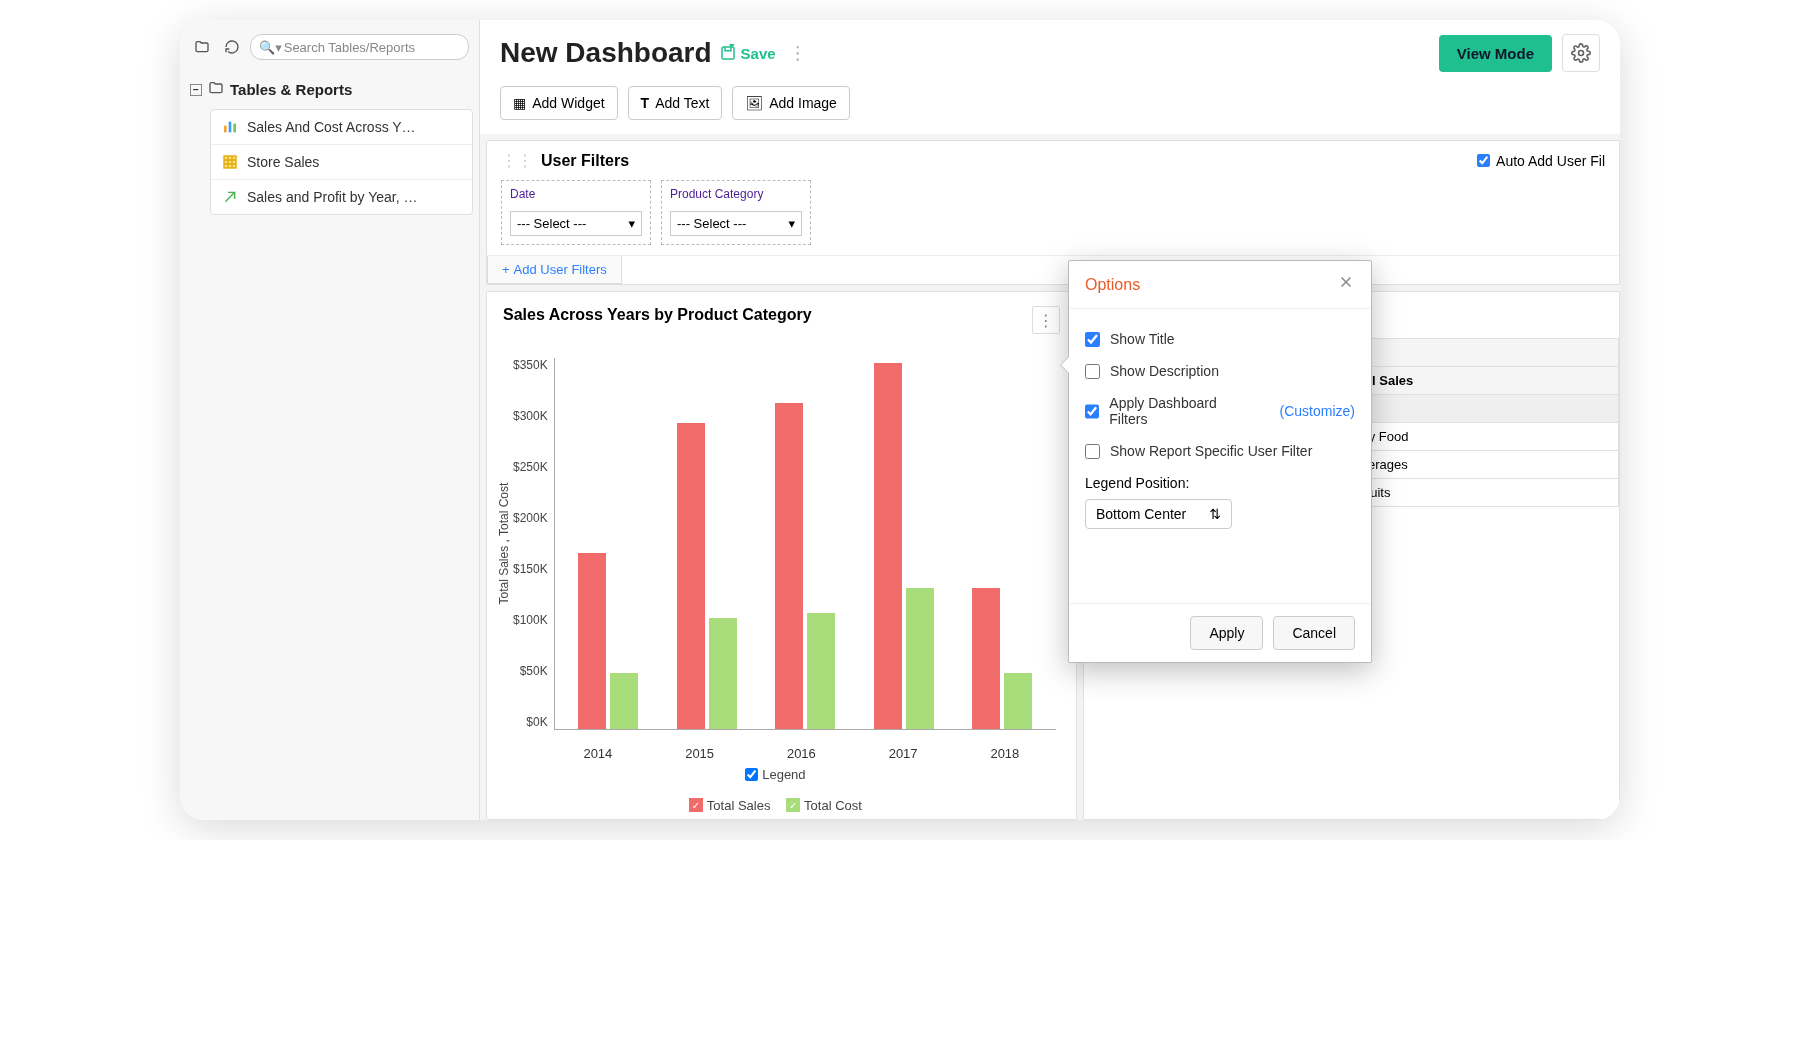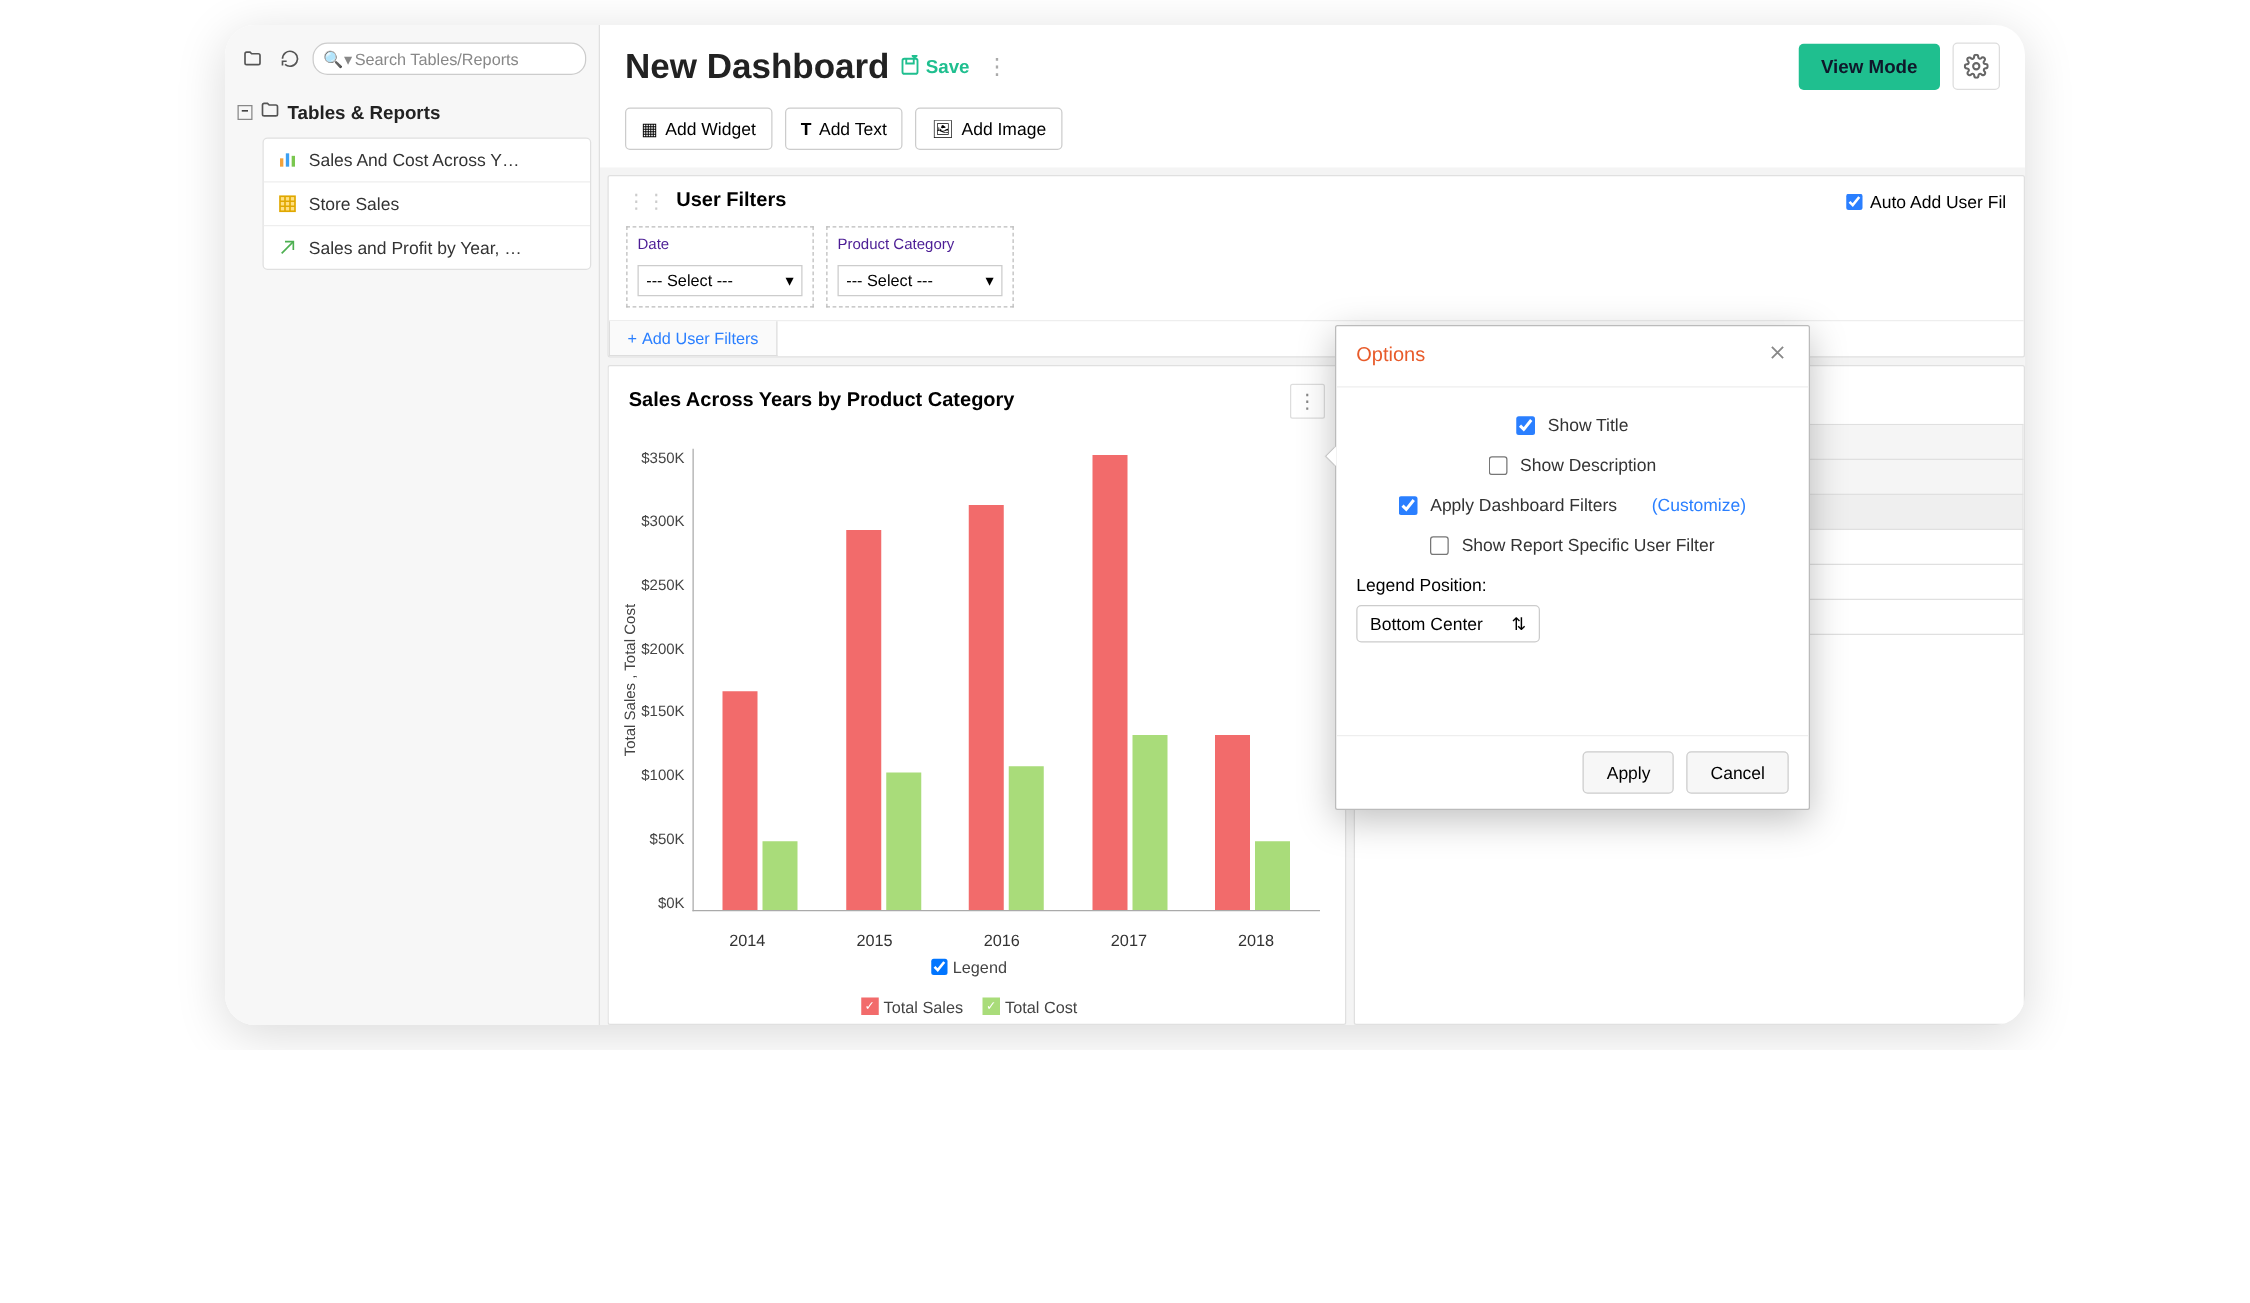--- a/index.html
+++ b/index.html
@@ -41,21 +41,21 @@
 .filter-block { border: 1px dashed #bbb; padding: 6px 8px 8px; width: 150px; }
 .fb-label { font-size: 12px; color: #4c1d95; margin-bottom: 10px; }
 .fb-select { width: 100%; border: 1px solid #ccc; font-size: 13px; padding: 4px 6px; background: #fff; cursor: pointer; display: flex; justify-content: space-between; align-items: center; }
 .add-filters { margin-top: 10px; margin-left: -14px; width: calc(100% + 28px); border-top: 1px solid #eee; }
 .add-filters-btn { display: inline-flex; align-items: center; gap: 4px; padding: 6px 14px; border: 1px solid #ddd; border-top: none; background: #fafafa; font-size: 13px; color: #2a7fff; cursor: pointer; }
 
 .widgets-row { display: flex; gap: 6px; flex: 1; overflow: hidden; }
 .widget { background: #fff; border: 1px solid #e0e0e0; border-radius: 2px; position: relative; display: flex; flex-direction: column; }
 .widget-left { flex: 1.1; }
 .widget-right { flex: 1; overflow: hidden; }
-.w-head { display: flex; align-items: center; padding: 14px 16px; }
+.w-head { display: flex; padding: 14px 16px; }
 .w-title { font-weight: 700; font-size: 16px; }
 .w-kebab { margin-left: auto; width: 28px; height: 28px; border: 1px solid #ddd; border-radius: 2px; display: inline-flex; align-items: center; justify-content: center; cursor: pointer; color: #888; }
 
 
 .chart-area { flex: 1; display: flex; padding: 10px 20px 10px 8px; }
 .y-axis-label { writing-mode: vertical-rl; transform: rotate(180deg); font-size: 12px; color: #444; text-align: center; padding: 0 2px; }
 .y-ticks { display: flex; flex-direction: column; justify-content: space-between; align-items: flex-end; font-size: 12px; color: #444; padding-right: 6px; }
 .plot { flex: 1; border-left: 1px solid #aaa; border-bottom: 1px solid #aaa; position: relative; display: flex; align-items: flex-end; justify-content: space-around; padding: 0 4px; }
 .bar-group { display: flex; align-items: flex-end; gap: 4px; height: 100%; width: 70px; justify-content: center; }
 .bar { width: 28px; }
@@ -69,26 +69,26 @@
 
 
 .rtable { flex: 1; overflow: hidden; font-size: 13px; }
 .rtable table { width: 100%; border-collapse: collapse; }
 .rtable th, .rtable td { border: 1px solid #e0e0e0; padding: 6px 10px; text-align: left; }
 .rtable th { background: #f5f5f5; font-weight: 600; }
 .rtable .group-row td { background: #efefef; font-weight: 700; }
 .rtable .idx { width: 36px; text-align: right; color: #666; }
 
 
-.popover { position: absolute; top: 240px; left: 888px; width: 380px; background: #fff; border: 1px solid #bbb; box-shadow: 0 8px 30px rgba(0,0,0,0.25); border-radius: 2px; z-index: 50; }
+.popover { position: absolute; top: 240px; left: 888px; width: 304px; background: #fff; border: 1px solid #bbb; box-shadow: 0 8px 30px rgba(0,0,0,0.25); border-radius: 2px; z-index: 50; }
 .pop-head { display: flex; align-items: center; padding: 12px 16px; border-bottom: 1px solid #eee; }
 .pop-title { color: #e85b2a; font-size: 16px; }
 .pop-close { margin-left: auto; color: #888; cursor: pointer; font-size: 20px; }
 .pop-body { padding: 14px 16px; }
-.opt-row { display: flex; align-items: center; gap: 10px; padding: 8px 0; font-size: 14px; color: #333; justify-content: center; }
+.opt-row { display: flex; align-items: center; gap: 10px; padding: 8px 0; font-size: 14px; color: #333; }
 .opt-row input[type=checkbox] { width: 15px; height: 15px; accent-color: #2a7fff; }
 .customize { color: #2a7fff; cursor: pointer; }
 .legend-pos-label { font-size: 14px; margin-top: 8px; }
 .legend-select { margin-top: 8px; border: 1px solid #ccc; border-radius: 4px; padding: 6px 10px; font-size: 14px; display: inline-flex; align-items: center; gap: 23px; cursor: pointer; }
 .pop-foot { border-top: 1px solid #eee; padding: 12px 16px; display: flex; justify-content: flex-end; gap: 10px; margin-top: 60px;}
 .pop-foot button { border: 1px solid #ccc; background: #f7f7f7; border-radius: 4px; padding: 8px 18px; font-size: 14px; cursor: pointer; }
 .caret { position: absolute; top: 96px; left: -8px; width: 0; height: 0; border-top: 8px solid transparent; border-bottom: 8px solid transparent; border-right: 8px solid #fff; filter: drop-shadow(-1px 0 0 #bbb); }
 </style>
 </head>
 <body>

